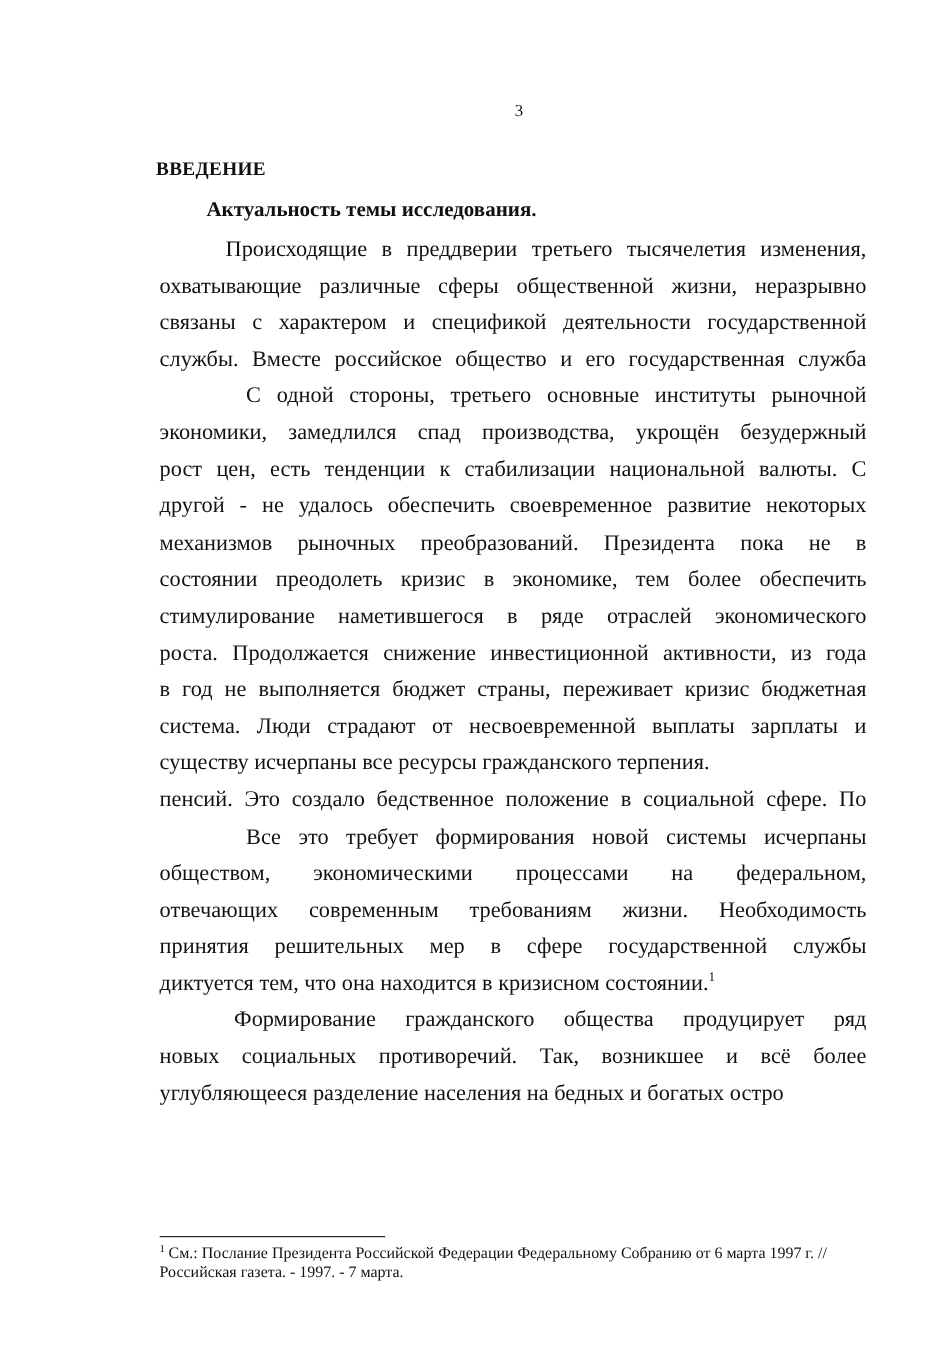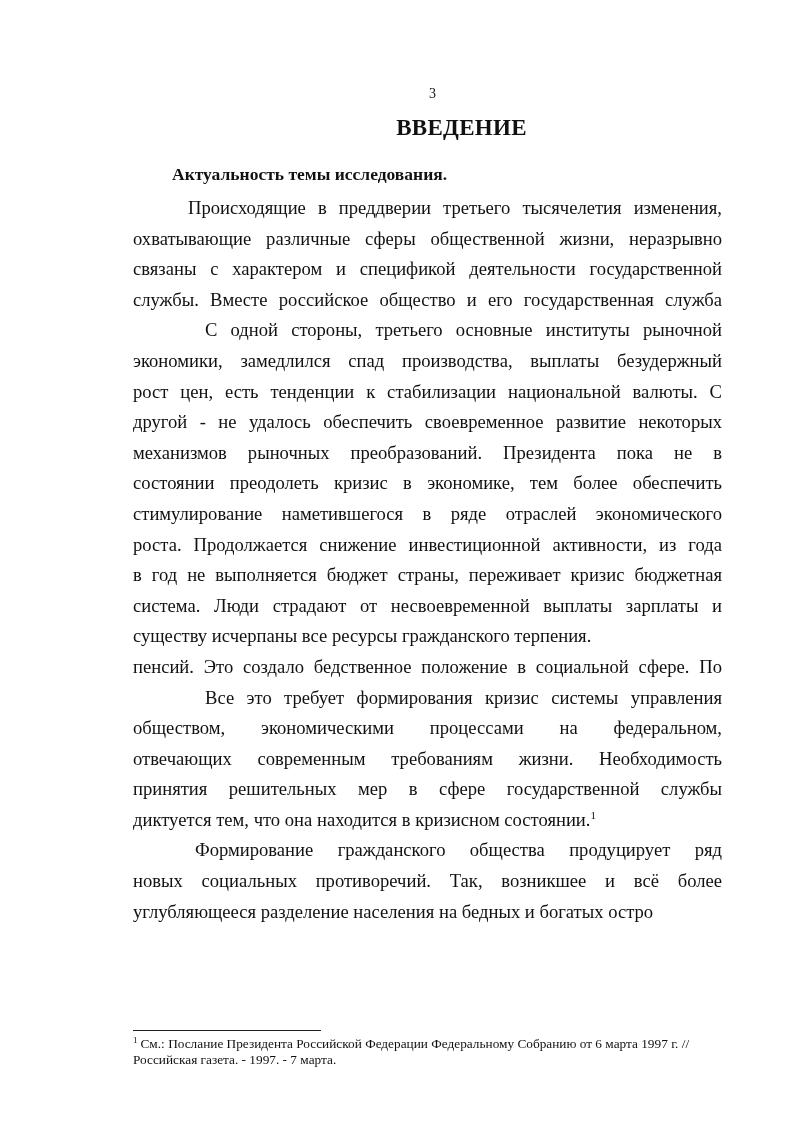--- a/index.html
+++ b/index.html
@@ -1,19 +1,19 @@
 <!DOCTYPE html>
 <html><head>
 <meta charset="utf-8">
 <style>
   html, body { margin: 0; padding: 0; background: #ffffff; }
   body { width: 793px; height: 1122px; position: relative; overflow: hidden; font-family: "Liberation Serif", "DejaVu Serif", serif; color: #111; }
   .page { position: absolute; left: 0; top: 0; width: 793px; height: 1122px; background: #ffffff; }
   .page-number { position: absolute; top: 86px; left: 0; width: 793px; text-align: center; font-size: 14px; padding-left: 72px; box-sizing: border-box; }
-  .title { position: absolute; top: 115px; left: 0; width: 793px; text-align: center; font-size: 23px; font-weight: bold; padding-left: 130px; box-sizing: border-box; letter-spacing: 0.3px; }
+  .title { position: absolute; top: 133px; left: 0; width: 793px; text-align: left; font-size: 16px; font-weight: bold; padding-left: 130px; box-sizing: border-box; letter-spacing: 0.3px; }
   .subtitle { position: absolute; top: 164px; left: 172px; font-size: 17.5px; font-weight: bold; }
   .body { position: absolute; top: 193px; left: 133px; width: 589px; }
   .line { height: 30.6px; line-height: 30.6px; font-size: 18.6px; text-align: justify; text-align-last: justify; white-space: nowrap; overflow: visible; }
   .line span.t { display: inline-block; width: 100%; text-align: justify; text-align-last: justify; white-space: normal; }
   .line.last span.t { text-align-last: left; }
   .sup { font-size: 11px; vertical-align: super; line-height: 0; }
   .fn-rule { position: absolute; top: 1030px; left: 133px; width: 188px; height: 1px; background: #222; }
   .footnote { position: absolute; top: 1036px; left: 133px; width: 600px; font-size: 13.3px; line-height: 16px; }
   .footnote .fn-mark { font-size: 9px; vertical-align: super; line-height: 0; margin-right: 3px; }
 </style>
@@ -27,34 +27,34 @@
 
   <div class="body" id="body">
       <div>
         <div class="line"><span class="t" style="padding-left: 55px; box-sizing: border-box;">Происходящие в преддверии третьего тысячелетия изменения,</span></div>
         <div class="line"><span class="t">охватывающие различные сферы общественной жизни, неразрывно</span></div>
         <div class="line"><span class="t">связаны с характером и спецификой деятельности государственной</span></div>
         <div class="line"><span class="t">службы. Вместе российское общество и его государственная служба</span></div>
       </div>
       <div>
         <div class="line"><span class="t" style="padding-left: 72px; box-sizing: border-box;">С одной стороны, третьего основные институты рыночной</span></div>
-        <div class="line"><span class="t">экономики, замедлился спад производства, выплаты безудержный</span></div>
+        <div class="line"><span class="t">экономики, замедлился спад производства, укрощён безудержный</span></div>
         <div class="line"><span class="t">рост цен, есть тенденции к стабилизации национальной валюты. С</span></div>
         <div class="line"><span class="t">другой - не удалось обеспечить своевременное развитие некоторых</span></div>
         <div class="line"><span class="t">механизмов рыночных преобразований. Президента пока не в</span></div>
         <div class="line"><span class="t">состоянии преодолеть кризис в экономике, тем более обеспечить</span></div>
         <div class="line"><span class="t">стимулирование наметившегося в ряде отраслей экономического</span></div>
         <div class="line"><span class="t">роста. Продолжается снижение инвестиционной активности,  из года</span></div>
         <div class="line"><span class="t">в год не выполняется бюджет страны, переживает кризис бюджетная</span></div>
         <div class="line"><span class="t">система. Люди страдают от несвоевременной выплаты зарплаты и</span></div>
         <div class="line last"><span class="t">существу исчерпаны все ресурсы гражданского терпения.</span></div>
         <div class="line"><span class="t">пенсий. Это создало бедственное положение в социальной сфере. По</span></div>
       </div>
       <div>
-        <div class="line"><span class="t" style="padding-left: 72px; box-sizing: border-box;">Все это требует формирования кризис системы управления</span></div>
+        <div class="line"><span class="t" style="padding-left: 72px; box-sizing: border-box;">Все это требует формирования новой системы исчерпаны</span></div>
         <div class="line"><span class="t">обществом, экономическими процессами на федеральном,</span></div>
         <div class="line"><span class="t">отвечающих современным требованиям жизни. Необходимость</span></div>
         <div class="line"><span class="t">принятия решительных мер в сфере государственной службы</span></div>
         <div class="line last"><span class="t" style="width: auto;">диктуется тем, что она находится в кризисном состоянии.<span class="sup">1</span></span></div>
       </div>
       <div>
         <div class="line"><span class="t" style="padding-left: 62px; box-sizing: border-box;">Формирование гражданского общества продуцирует ряд</span></div>
         <div class="line"><span class="t">новых социальных противоречий. Так, возникшее и всё более</span></div>
         <div class="line last"><span class="t">углубляющееся разделение населения на бедных и богатых остро</span></div>
       </div>

